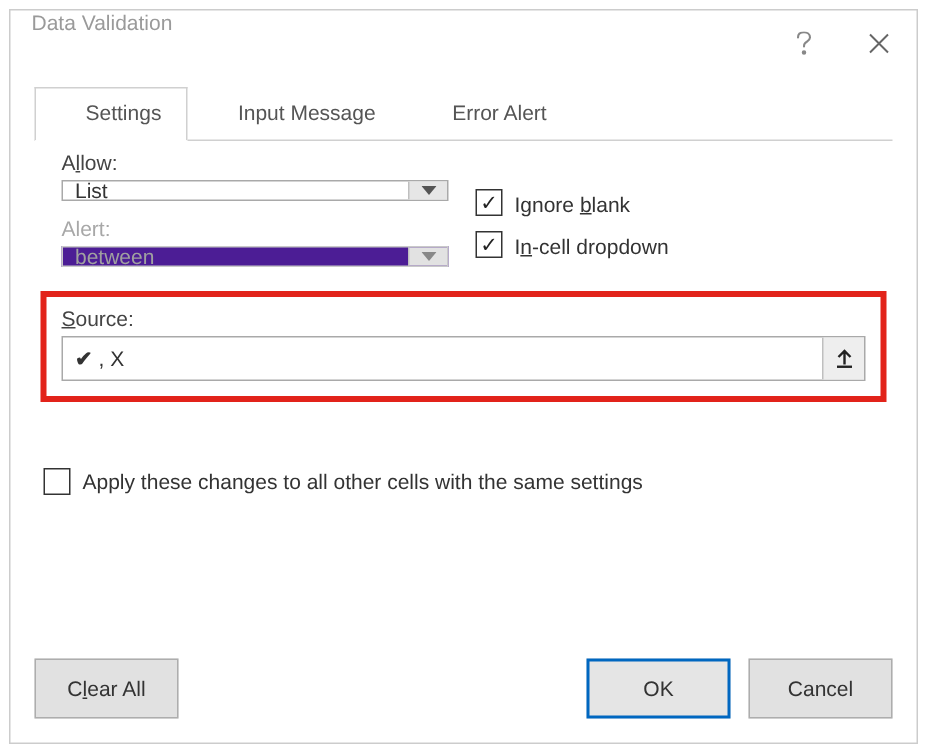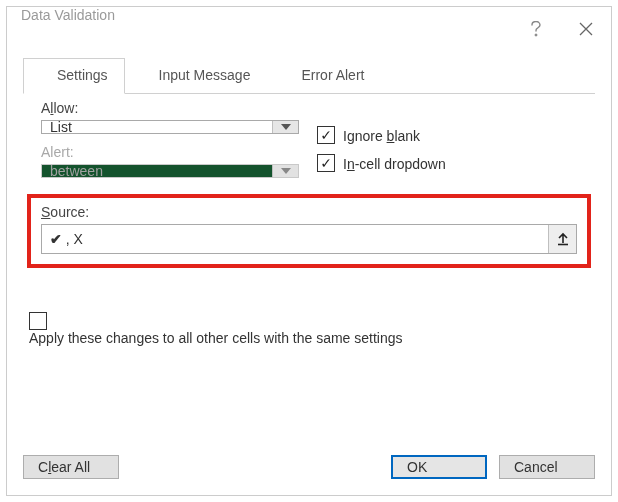--- a/index.html
+++ b/index.html
@@ -53,21 +53,21 @@
     .col-left { width: 258px; margin-left: 18px; }
     .col-right { margin-left: 18px; padding-top: 26px; }
     .field-label { color: #444; margin-bottom: 4px; }
     .field-label.disabled { color: #a8a8a8; }
     .field-label .ul { text-decoration: underline; }
     .combo {
       display: flex; height: 14px;
       border: 1px solid #a9a9a9;
       background: #fff;
     }
-    .combo.disabled { background: #14532d; border-color:#c9c9c9; }
+    .combo.disabled { background: #4c1d95; border-color:#c9c9c9; }
     .combo .combo-text {
       flex: 1; padding: 4px 8px; color: #333;
       display: flex; align-items: center;
     }
     .combo.disabled .combo-text { color: #a0a0a0; }
     .combo .combo-btn {
       width: 26px; background: #e6e6e6;
       border-left: 1px solid #bfbfbf;
       display:flex; align-items:center; justify-content:center;
     }
@@ -91,29 +91,29 @@
       border:1px solid #a9a9a9;
     }
     .source-input {
       flex:1; padding:4px 8px; display:flex; align-items:center; color:#333;
     }
     .source-input .check { font-weight:bold; margin-right:4px; }
     .range-btn {
       width:28px; background:#eee; border-left:1px solid #bfbfbf;
       display:flex; align-items:center; justify-content:center;
     }
-    .apply-row { display:flex; align-items:flex-start; margin: 44px 6px 0 6px; color:#333;flex-direction:column; }
+    .apply-row { display:flex; align-items:center; margin: 44px 6px 0 6px; color:#333; }
     .footer {
       display:flex; align-items:center;
       padding: 0 16px 16px 16px;
     }
     .btn {
-      min-width: 96px; height: 24px;
+      min-width: 96px; height: 40px;
       border:1px solid #adadad; background:#e1e1e1;
-      display:flex; align-items:center; justify-content:flex-start;
+      display:flex; align-items:center; justify-content:center;
       color:#333; cursor:default;
       padding: 0 14px;
     }
     .btn.primary { border:2px solid #0067c0; background:#e5e5e5; }
     .footer .spacer { flex:1; }
     .footer .btn + .btn { margin-left: 12px; }
     .ul { text-decoration: underline; }
   </style>
 </head>
 <body>

